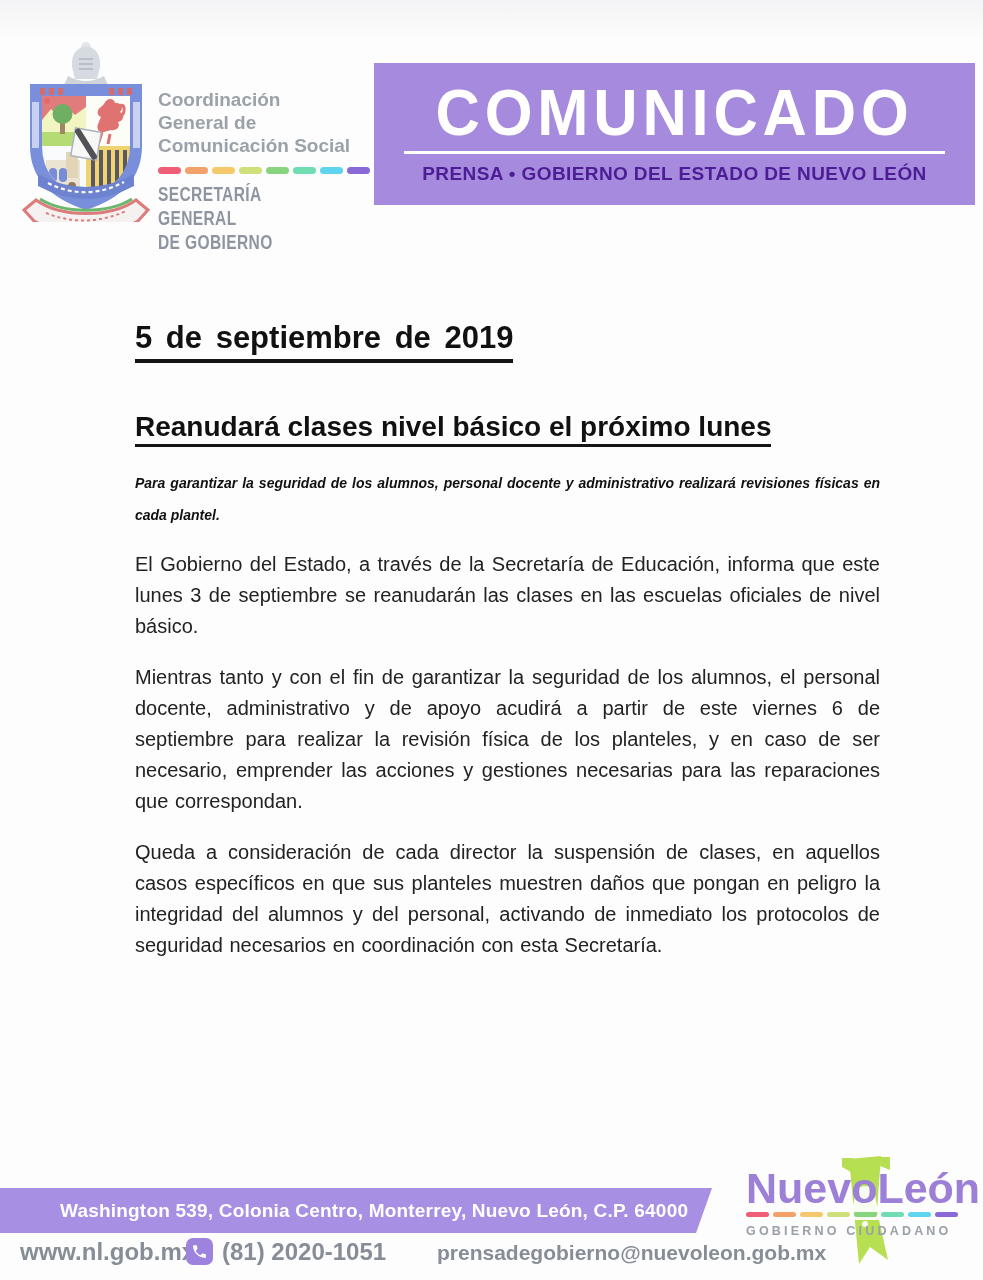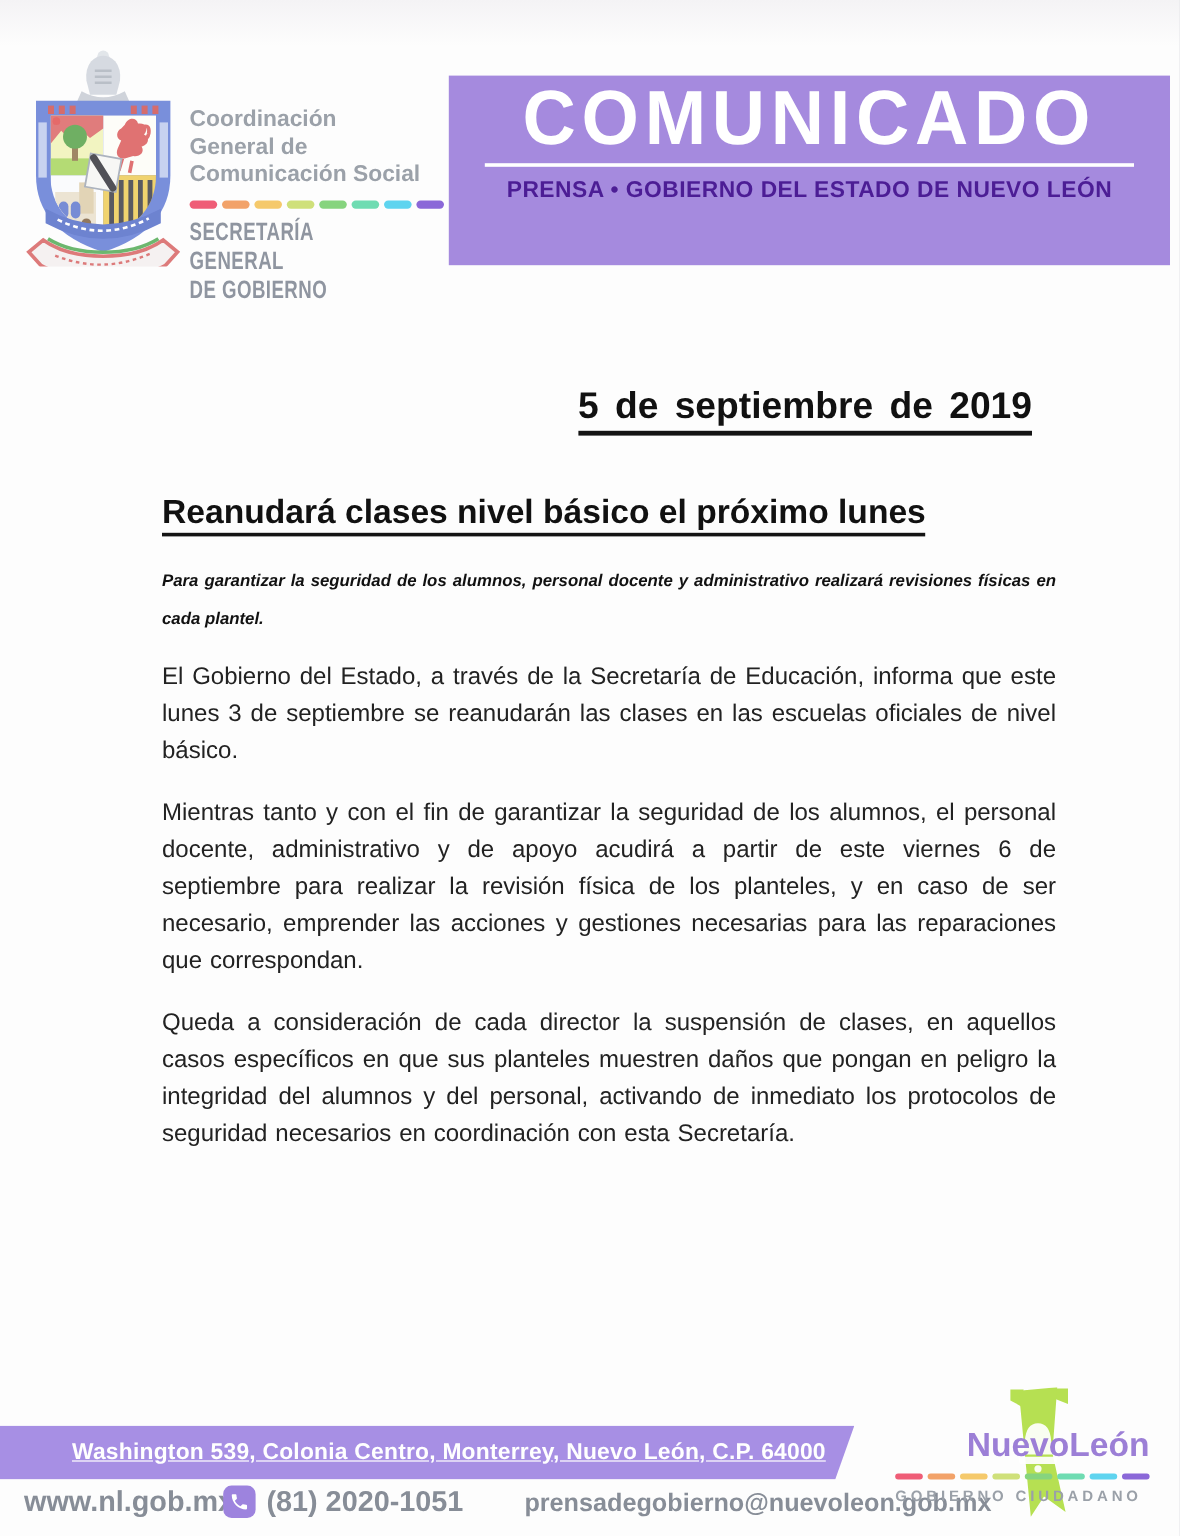--- a/index.html
+++ b/index.html
@@ -10,55 +10,55 @@
   
   .coat{position:absolute;left:16px;top:40px;width:140px;height:182px;opacity:.88;}
   .org-block{position:absolute;left:158px;top:76px;width:215px;margin-top:12px;}
   .org-name{color:#9ba1a9;font-size:19px;font-weight:600;line-height:1.22;white-space:pre-line;}
   .rainbow{display:flex;gap:4px;height:7px;width:212px;}
   .rainbow i{flex:1;border-radius:4px;}
   .org-rainbow{margin:9px 0 8px;}
   .secretariat{color:#8f95a0;font-size:21px;font-weight:800;line-height:1.15;white-space:pre-line;
                transform:scaleX(.74);transform-origin:left top;letter-spacing:.5px;}
 
-  .banner{position:absolute;left:374px;top:63px;width:601px;height:158px;background:#a58ade;
-          text-align:center;box-sizing:border-box;padding-top:3px;}
+  .banner{position:absolute;left:374px;top:63px;width:601px;height:142px;background:#a58ade;
+          text-align:center;box-sizing:border-box;padding-top:18px;}
   .banner-title{color:#fff;font-size:64px;font-weight:800;letter-spacing:5px;line-height:1.0;
                 transform:scaleX(.96);transform-origin:center;}
   .banner-divider{height:3px;background:#fff;margin:6px 30px 9px;}
   .banner-subtitle{color:#4c1d95;font-size:19px;font-weight:bold;letter-spacing:.4px;}
 
   
   .doc{position:absolute;left:135px;top:320px;width:745px;}
-  .date-row{text-align:right;margin:0 20px 48px 0;}
+  .date-row{text-align:left;margin:0 6px 48px 0;}
   .date-row span{display:inline-block;font-size:31px;font-weight:bold;word-spacing:5px;
                  border-bottom:4px solid #141414;padding-bottom:3px;color:#111;}
   .headline{margin:0 0 24px;font-size:28px;font-weight:bold;color:#111;}
   .headline span{border-bottom:3px solid #141414;padding-bottom:2px;}
   .lede{margin:0 0 18px;font-size:14px;font-weight:bold;font-style:italic;line-height:32px;
         text-align:justify;color:#111;}
   .body-p{margin:0 0 20px;font-size:20px;line-height:31px;text-align:justify;color:#222;
           word-spacing:1px;}
 
   
   .address-bar{position:absolute;left:0;top:1188px;width:712px;height:45px;background:#a78fe4;
                clip-path:polygon(0 0,100% 0,calc(100% - 16px) 100%,0 100%);
                color:#fff;font-size:19px;font-weight:bold;line-height:45px;
-               padding-left:60px;box-sizing:border-box;letter-spacing:.2px;text-decoration:underline;}
+               padding-left:60px;box-sizing:border-box;letter-spacing:.2px;}
   .contact-row{position:absolute;left:0;top:1236px;width:745px;height:32px;color:#878d97;}
   .website{position:absolute;left:20px;top:2px;font-size:24px;font-weight:bold;}
   .phone-badge{position:absolute;left:186px;top:2px;width:27px;height:27px;background:#9d83de;
                border-radius:7px;display:flex;align-items:center;justify-content:center;}
   .phone{position:absolute;left:222px;top:2px;font-size:24px;font-weight:bold;}
   .email{position:absolute;left:437px;top:5px;font-size:21px;font-weight:bold;}
 
   .nl-logo{position:absolute;left:746px;top:1158px;width:212px;height:118px;}
   .nl-bell{position:absolute;left:88px;top:-2px;width:62px;height:120px;z-index:0;}
-  .nl-wordmark{position:relative;z-index:1;display:flex;justify-content:flex-end;
-               color:#9c7fd6;font-size:28px;font-weight:800;line-height:44px;margin-top:24px;}
+  .nl-wordmark{position:relative;z-index:1;display:flex;justify-content:flex-start;
+               color:#9c7fd6;font-size:43px;font-weight:800;line-height:44px;margin-top:8px;}
   .nl-rainbow{position:relative;z-index:1;height:5px;width:212px;margin:2px 0 7px;}
   .nl-tagline{position:relative;z-index:1;color:#9aa0a8;font-size:12.5px;font-weight:600;
               letter-spacing:3.2px;white-space:nowrap;}
 </style>
 </head>
 <body>
 
 <div class="page">
 
   <svg class="coat" viewBox="0 0 140 182">

